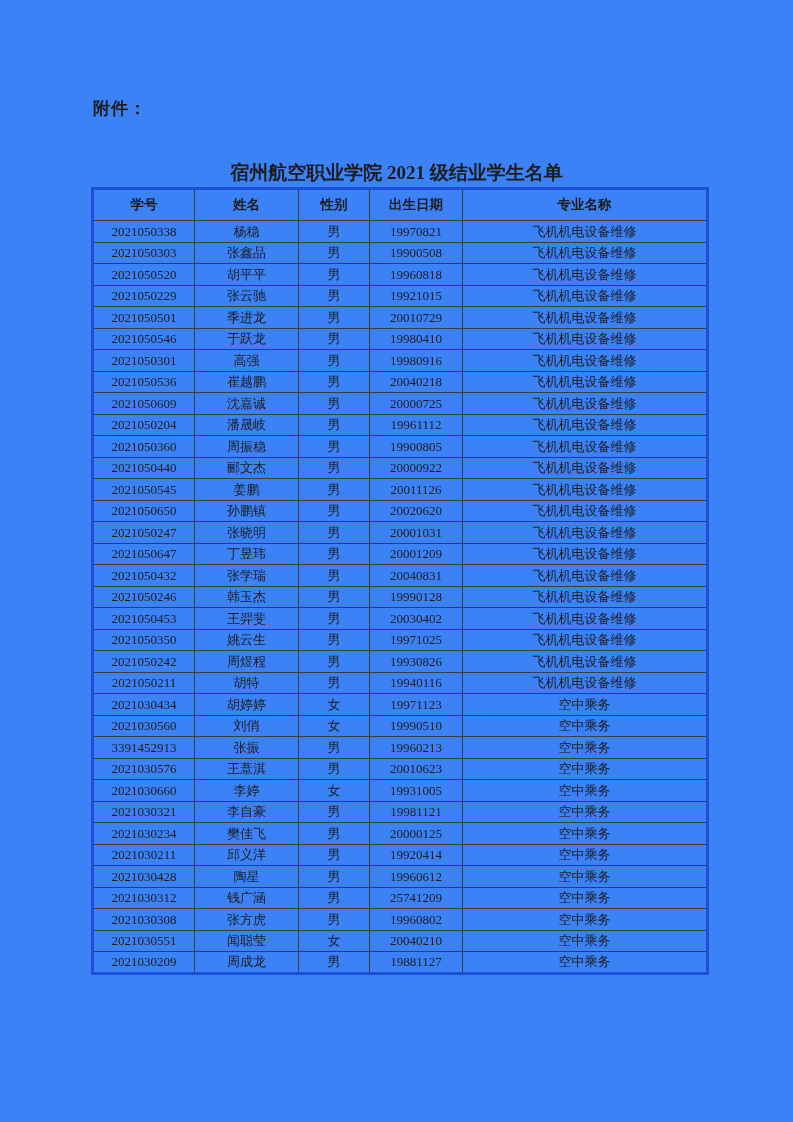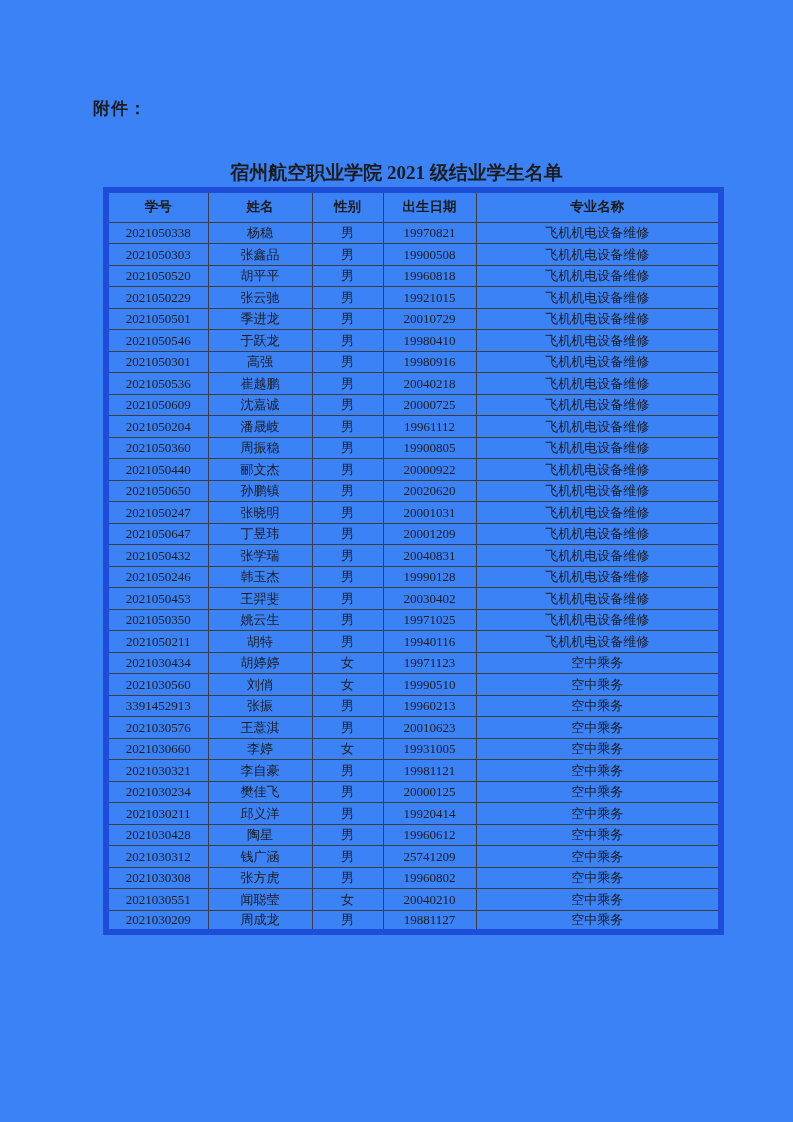--- a/index.html
+++ b/index.html
@@ -32,22 +32,21 @@
     font-weight: bold;
     margin-top: 12px;
   }
   table.student-table {
     position: absolute;
     left: 91px;
     top: 187px;
     width: 615px;
     border-collapse: collapse;
     table-layout: fixed;
-    border: 6px solid #1d4ed8;
-    margin-left: 12px;
+    border: 3px solid #1d4ed8;
   }
   .student-table th, .student-table td {
     border: 1px solid #3d3d3d;
     text-align: center;
     vertical-align: middle;
     overflow: hidden;
     white-space: nowrap;
   }
   .student-table th {
     height: 32px;
@@ -172,20 +171,27 @@
           <td>飞机机电设备维修</td>
         </tr>
         <tr>
           <td>2021050440</td>
           <td>郦文杰</td>
           <td>男</td>
           <td>20000922</td>
           <td>飞机机电设备维修</td>
         </tr>
         <tr>
+          <td>2021050545</td>
+          <td>姜鹏</td>
+          <td>男</td>
+          <td>20011126</td>
+          <td>飞机机电设备维修</td>
+        </tr>
+        <tr>
           <td>2021050650</td>
           <td>孙鹏镇</td>
           <td>男</td>
           <td>20020620</td>
           <td>飞机机电设备维修</td>
         </tr>
         <tr>
           <td>2021050247</td>
           <td>张晓明</td>
           <td>男</td>
@@ -218,20 +224,27 @@
           <td>王羿斐</td>
           <td>男</td>
           <td>20030402</td>
           <td>飞机机电设备维修</td>
         </tr>
         <tr>
           <td>2021050350</td>
           <td>姚云生</td>
           <td>男</td>
           <td>19971025</td>
+          <td>飞机机电设备维修</td>
+        </tr>
+        <tr>
+          <td>2021050242</td>
+          <td>周煜程</td>
+          <td>男</td>
+          <td>19930826</td>
           <td>飞机机电设备维修</td>
         </tr>
         <tr>
           <td>2021050211</td>
           <td>胡特</td>
           <td>男</td>
           <td>19940116</td>
           <td>飞机机电设备维修</td>
         </tr>
         <tr>

